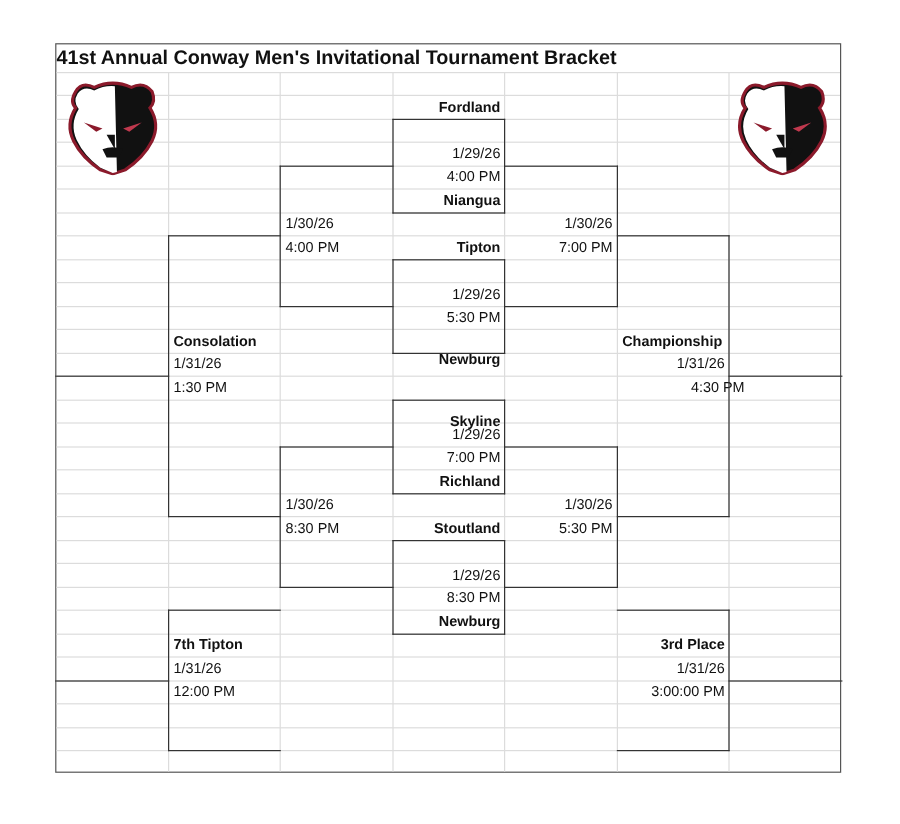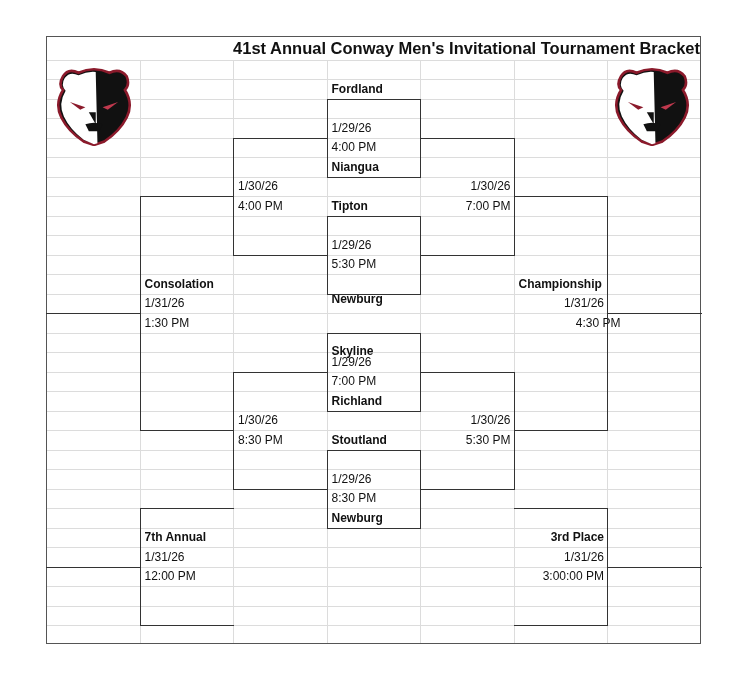--- a/index.html
+++ b/index.html
@@ -3,25 +3,25 @@
 <meta charset="utf-8">
 <style>
   html, body { margin: 0; padding: 0; background: #ffffff; }
   body { width: 750px; height: 687px; position: relative; overflow: hidden;
          font-family: "Liberation Sans", sans-serif; color: #111; }
   #sheet { position: absolute; left: 46px; top: 36px; width: 655px; height: 608px;
            border: 1.5px solid #555; box-sizing: border-box; background: #fff; }
   .gv { position: absolute; top: 23px; bottom: 0; width: 1px; background: #dcdcdc; }
   .gh { position: absolute; left: 0; right: 0; height: 1px; background: #dcdcdc; }
   .title { position: absolute; left: 0; right: 0; top: 0; height: 23px; line-height: 23px;
-           text-align: right; font-weight: bold; font-size: 16.5px; color: #111; }
+           text-align: left; font-weight: bold; font-size: 16.5px; color: #111; }
   .cell { position: absolute; height: 19.5px; line-height: 19.5px; font-size: 12px;
           white-space: nowrap; box-sizing: border-box; padding: 0 4px; }
   .b { font-weight: bold; }
-  .c { text-align: left; }
+  .c { text-align: right; }
   .r { text-align: right; }
   .l { text-align: left; }
   .line { position: absolute; background: #333; }
   .logo { position: absolute; width: 86px; height: 82px; }
 </style>
 </head>
 <body>
 
 <div id="sheet">
   <div class="title">41st Annual Conway Men's Invitational Tournament Bracket</div>
@@ -109,21 +109,21 @@
   <div class="cell l" style="left: 187px; width: 93.5px; top: 393.5px;">8:30 PM</div>
   <div class="cell r" style="left: 374px; width: 93.5px; top: 374px;">1/30/26</div>
   <div class="cell r" style="left: 374px; width: 93.5px; top: 393.5px;">5:30 PM</div>
 
   <div class="cell b l" style="left: 93.5px; width: 93.5px; top: 237.5px;">Consolation</div>
   <div class="cell l" style="left: 93.5px; width: 93.5px; top: 257px;">1/31/26</div>
   <div class="cell l" style="left: 93.5px; width: 93.5px; top: 276.5px;">1:30 PM</div>
   <div class="cell b r" style="left: 467.5px; width: 80px; top: 237.5px;">Championship</div>
   <div class="cell r" style="left: 467.5px; width: 93.5px; top: 257px;">1/31/26</div>
   <div class="cell r" style="left: 467.5px; width: 110px; top: 276.5px;">4:30 PM</div>
-  <div class="cell b l" style="left: 93.5px; width: 93.5px; top: 491px;">7th Annual</div>
+  <div class="cell b l" style="left: 93.5px; width: 93.5px; top: 491px;">7th Tipton</div>
   <div class="cell l" style="left: 93.5px; width: 93.5px; top: 510.5px;">1/31/26</div>
   <div class="cell l" style="left: 93.5px; width: 93.5px; top: 530px;">12:00 PM</div>
   <div class="cell b r" style="left: 467.5px; width: 93.5px; top: 491px;">3rd Place</div>
   <div class="cell r" style="left: 467.5px; width: 93.5px; top: 510.5px;">1/31/26</div>
   <div class="cell r" style="left: 467.5px; width: 93.5px; top: 530px;">3:00:00 PM</div>
 
   <div id="lines">
       <div class="line" style="left: 279.5px; top: 61.5px; width: 94.7px; height: 1.2px;"></div>
       <div class="line" style="left: 279.5px; top: 139.5px; width: 94.7px; height: 1.2px;"></div>
       <div class="line" style="left: 279.5px; top: 61.5px; width: 1.2px; height: 79.2px;"></div>

